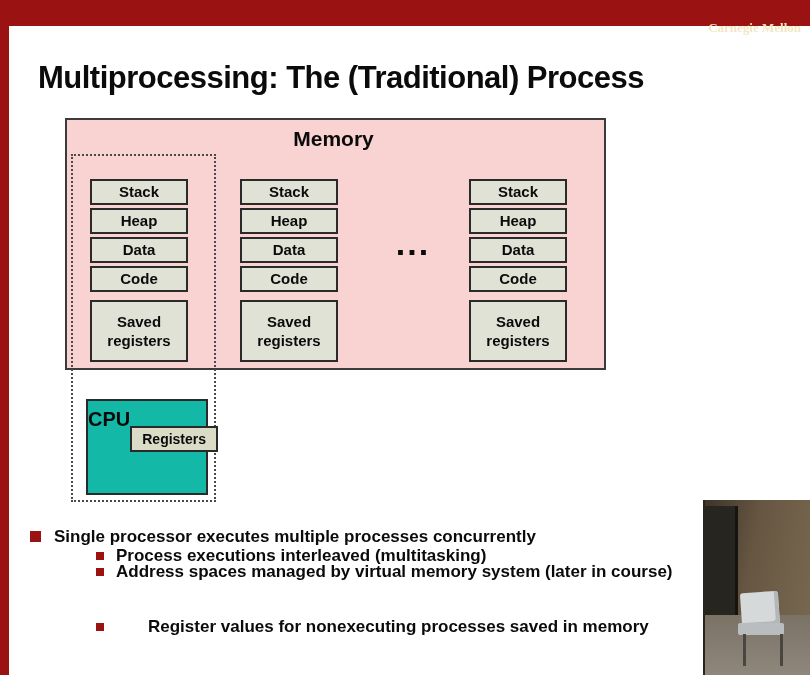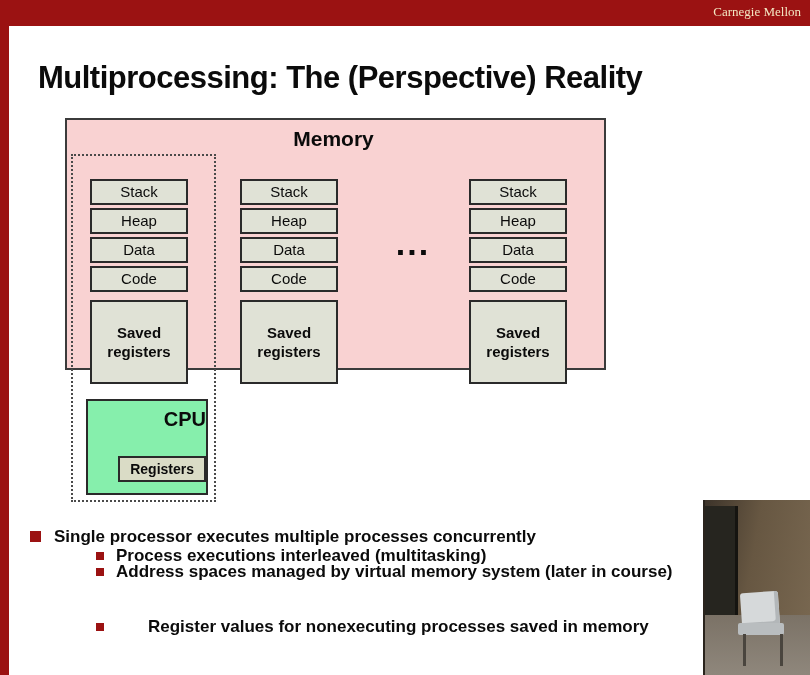--- a/index.html
+++ b/index.html
@@ -3,50 +3,50 @@
 <meta charset="utf-8">
 <style>
   html,body { margin:0; padding:0; background:#ffffff; }
   .stage {
     position:relative; width:810px; height:675px; background:#ffffff;
     font-family:"Liberation Sans", sans-serif; overflow:hidden; color:#0b0b0b;
   }
 
   
   .topbar { position:absolute; left:0; top:0; width:810px; height:26px; background:#9b1212; }
-  .brand  { position:absolute; right:9px; top:4px; color:#f3e7c3;
-            font-family:"Liberation Serif", serif; font-weight:normal; font-size:13px; }
+  .brand  { position:absolute; right:9px; top:20px; color:#f3e7c3;
+            font-family:"Liberation Serif", serif; font-weight:bold; font-size:13px; }
   .stripe { position:absolute; left:0; top:26px; width:9px; height:649px; background:#9b1212; }
 
   
   .slide-title { position:absolute; left:38px; top:60px; font-size:31px; font-weight:bold;
                  letter-spacing:-0.5px; color:#0b0b0b; }
 
   
   .memory-box   { position:absolute; left:65px; top:118px; width:537px; height:248px;
                   background:#f9d2d2; border:2px solid #3b3b3b; z-index:1; }
   .memory-label { position:absolute; left:65px; top:127px; width:537px; text-align:center;
                   font-size:21px; font-weight:bold; z-index:3; }
   .dotted-frame { position:absolute; left:71px; top:154px; width:141px; height:344px;
                   border:2px dotted #4a4a4a; z-index:2; }
 
   .mem-col { position:absolute; top:179px; width:98px; display:flex; flex-direction:column; z-index:3; }
   .col-1 { left:90px; } .col-2 { left:240px; } .col-3 { left:469px; }
   .seg   { height:22px; line-height:22px; border:2px solid #2a2a2a; background:#e0e2d6;
-           font-weight:normal; font-size:15px; text-align:center; margin-bottom:3px; }
+           font-weight:bold; font-size:15px; text-align:center; margin-bottom:3px; }
   .saved { margin-top:5px; border:2px solid #2a2a2a; background:#e0e2d6; font-weight:bold;
-           font-size:15px; text-align:center; line-height:19px; padding:21px 2px; }
+           font-size:15px; text-align:center; line-height:19px; padding:10px 2px; }
 
   .ellipsis { position:absolute; left:383px; top:224px; width:60px; text-align:center;
               font-size:34px; font-weight:bold; letter-spacing:2px; z-index:3; }
 
   
   .cpu-box { position:absolute; left:86px; top:399px; width:118px; height:92px;
-             background:#86efac; border:2px solid #2a2a2a; display:flex; flex-direction:column;
-             align-items:flex-end; z-index:3; }
+             background:#14b8a6; border:2px solid #2a2a2a; display:flex; flex-direction:row;
+             align-items:flex-start; z-index:3; }
   .cpu-label { font-size:20px; font-weight:bold; margin-top:7px; }
   .registers-box { margin-top:25px; border:2px solid #2a2a2a; background:#dadcc6;
                    font-size:14px; font-weight:bold; padding:3px 10px; }
 
   
   .bullet-row { position:absolute; display:flex; align-items:flex-start; }
   .sq   { width:11px; height:11px; background:#9b1212; margin-top:6px; margin-right:13px; flex:none; }
   .sq.small { width:8px; height:8px; margin-top:7px; margin-right:12px; }
   .bt-main { font-size:17px; font-weight:bold; line-height:24px; white-space:nowrap; }
   .bt-sub  { font-size:17px; font-weight:600; line-height:22px; white-space:nowrap; }
@@ -76,21 +76,21 @@
 </style>
 </head>
 <body>
 
 <div class="stage">
 
   <div class="topbar"></div>
   <div class="brand">Carnegie Mellon</div>
   <div class="stripe"></div>
 
-  <div class="slide-title">Multiprocessing: The (Perspective) Reality</div>
+  <div class="slide-title">Multiprocessing: The (Traditional) Process</div>
 
   <div class="memory-box"></div>
   <div class="memory-label">Memory</div>
   <div class="dotted-frame"></div>
 
   <div class="mem-col col-1">
     <div class="seg">Stack</div>
     <div class="seg">Heap</div>
     <div class="seg">Data</div>
     <div class="seg">Code</div>

